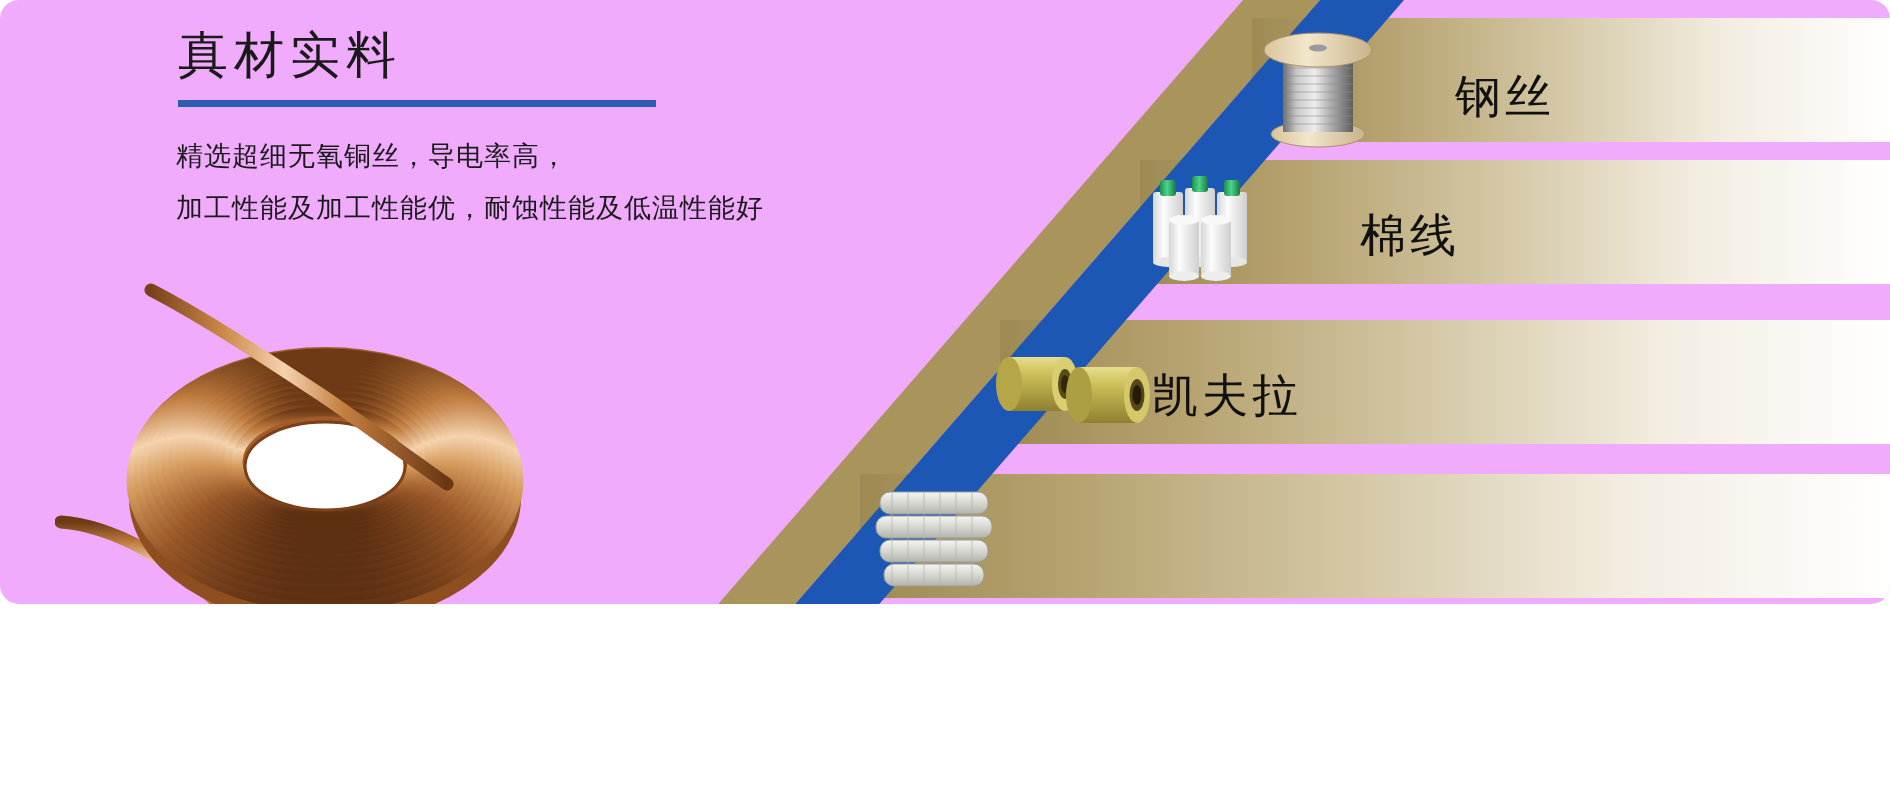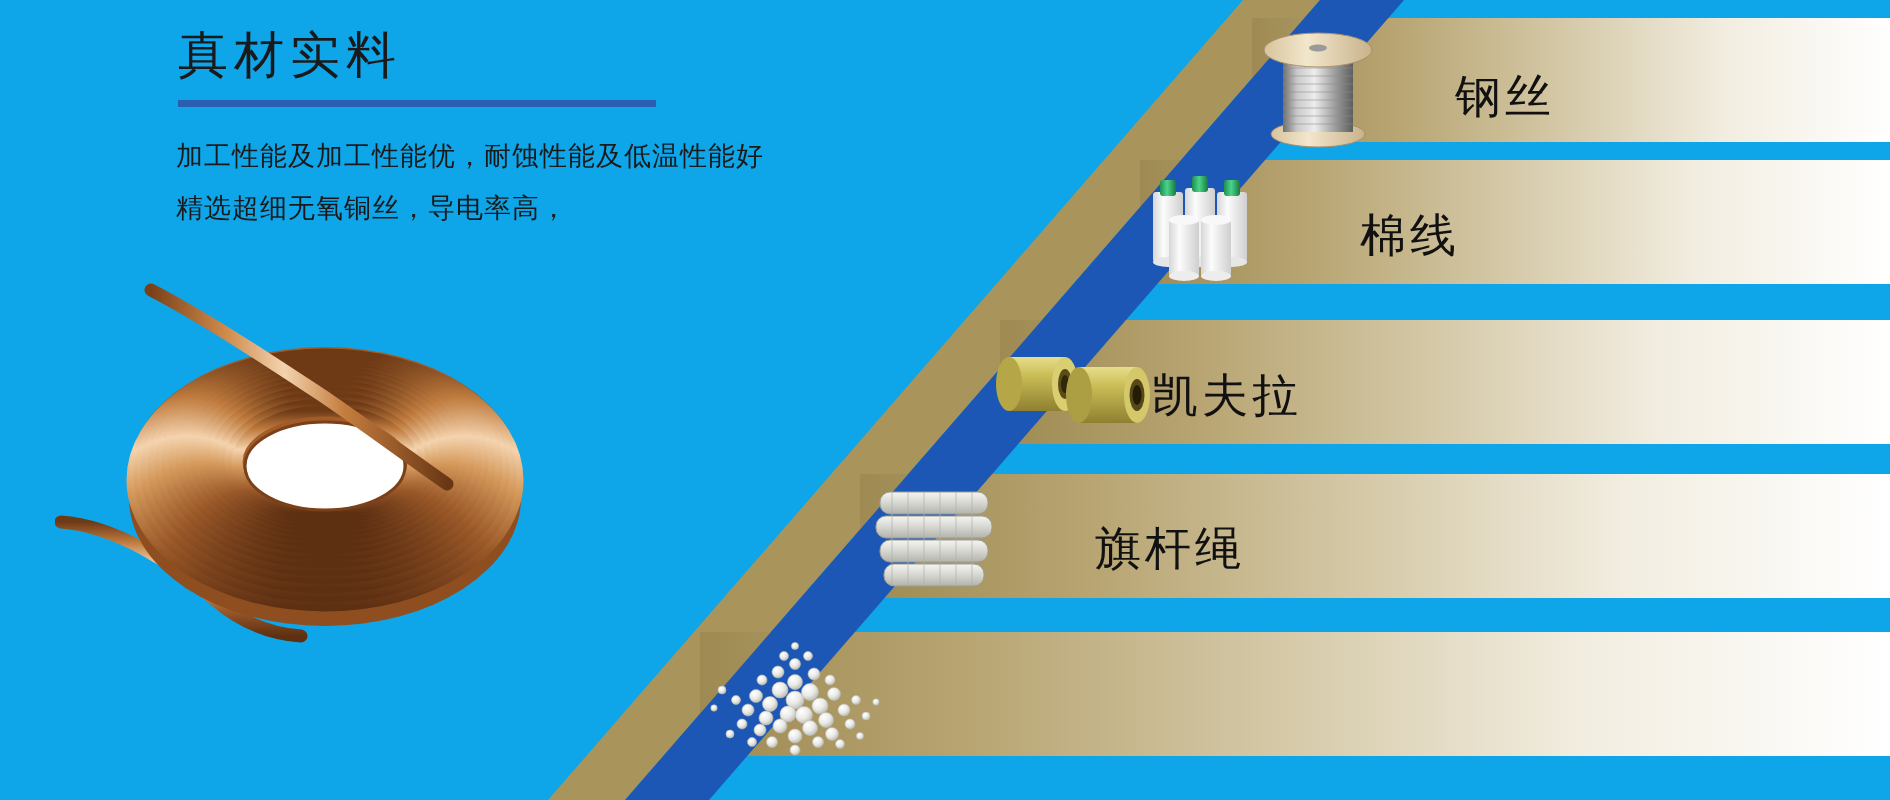--- a/index.html
+++ b/index.html
@@ -7,23 +7,24 @@
     margin: 0;
     padding: 0;
     background: #ffffff;
   }
   body {
     font-family: "Liberation Serif", "DejaVu Serif", serif;
   }
   #page {
     position: relative;
     width: 1890px;
-    height: 800px;
+    height: 604px;
     overflow: hidden;
-    background: #0ea5e9;
+    background: #f0abfc;
+    border-radius: 19px;
   }
 
   
   .left-col {
     position: absolute;
     left: 0; top: 0;
     width: 760px;
     height: 800px;
   }
   .headline {
@@ -119,22 +120,22 @@
 
 <div id="page">
 
   <div class="left-col">
 
     <div class="headline">真材实料</div>
 
     <div class="headline-rule"></div>
 
     <div class="subcopy">
+      <div>精选超细无氧铜丝，导电率高，</div>
       <div>加工性能及加工性能优，耐蚀性能及低温性能好</div>
-      <div>精选超细无氧铜丝，导电率高，</div>
     </div>
 
     <div class="coil-wrap">
       <svg viewBox="0 0 540 400" width="540" height="400" aria-hidden="true">
         <defs>
           <linearGradient id="cuTube" x1="0" y1="0" x2="0" y2="1">
             <stop offset="0%" stop-color="#6E3A16"></stop>
             <stop offset="18%" stop-color="#C07C3F"></stop>
             <stop offset="38%" stop-color="#F4D3AE"></stop>
             <stop offset="55%" stop-color="#D59A5C"></stop>
@@ -328,21 +329,20 @@
         <g stroke="#AEAEA8" stroke-width="0.8" opacity="0.85">
           <line x1="30" y1="10" x2="30" y2="104"></line>
           <line x1="46" y1="10" x2="46" y2="104"></line>
           <line x1="62" y1="10" x2="62" y2="104"></line>
           <line x1="78" y1="10" x2="78" y2="104"></line>
           <line x1="94" y1="10" x2="94" y2="104"></line>
           <line x1="110" y1="10" x2="110" y2="104"></line>
         </g>
       </svg>
     </div>
-    <div class="band-label" style="left:1095px; top:518px;">旗杆绳</div>
 
     <div class="band-thumb" style="left:700px; top:630px;">
       <svg width="190" height="140" viewBox="0 0 190 140" aria-hidden="true">
         <defs>
           <radialGradient id="pel" cx="35%" cy="30%" r="70%">
             <stop offset="0%" stop-color="#FFFFFF"></stop>
             <stop offset="60%" stop-color="#E9E9E6"></stop>
             <stop offset="100%" stop-color="#C2C2BD"></stop>
           </radialGradient>
         </defs>

